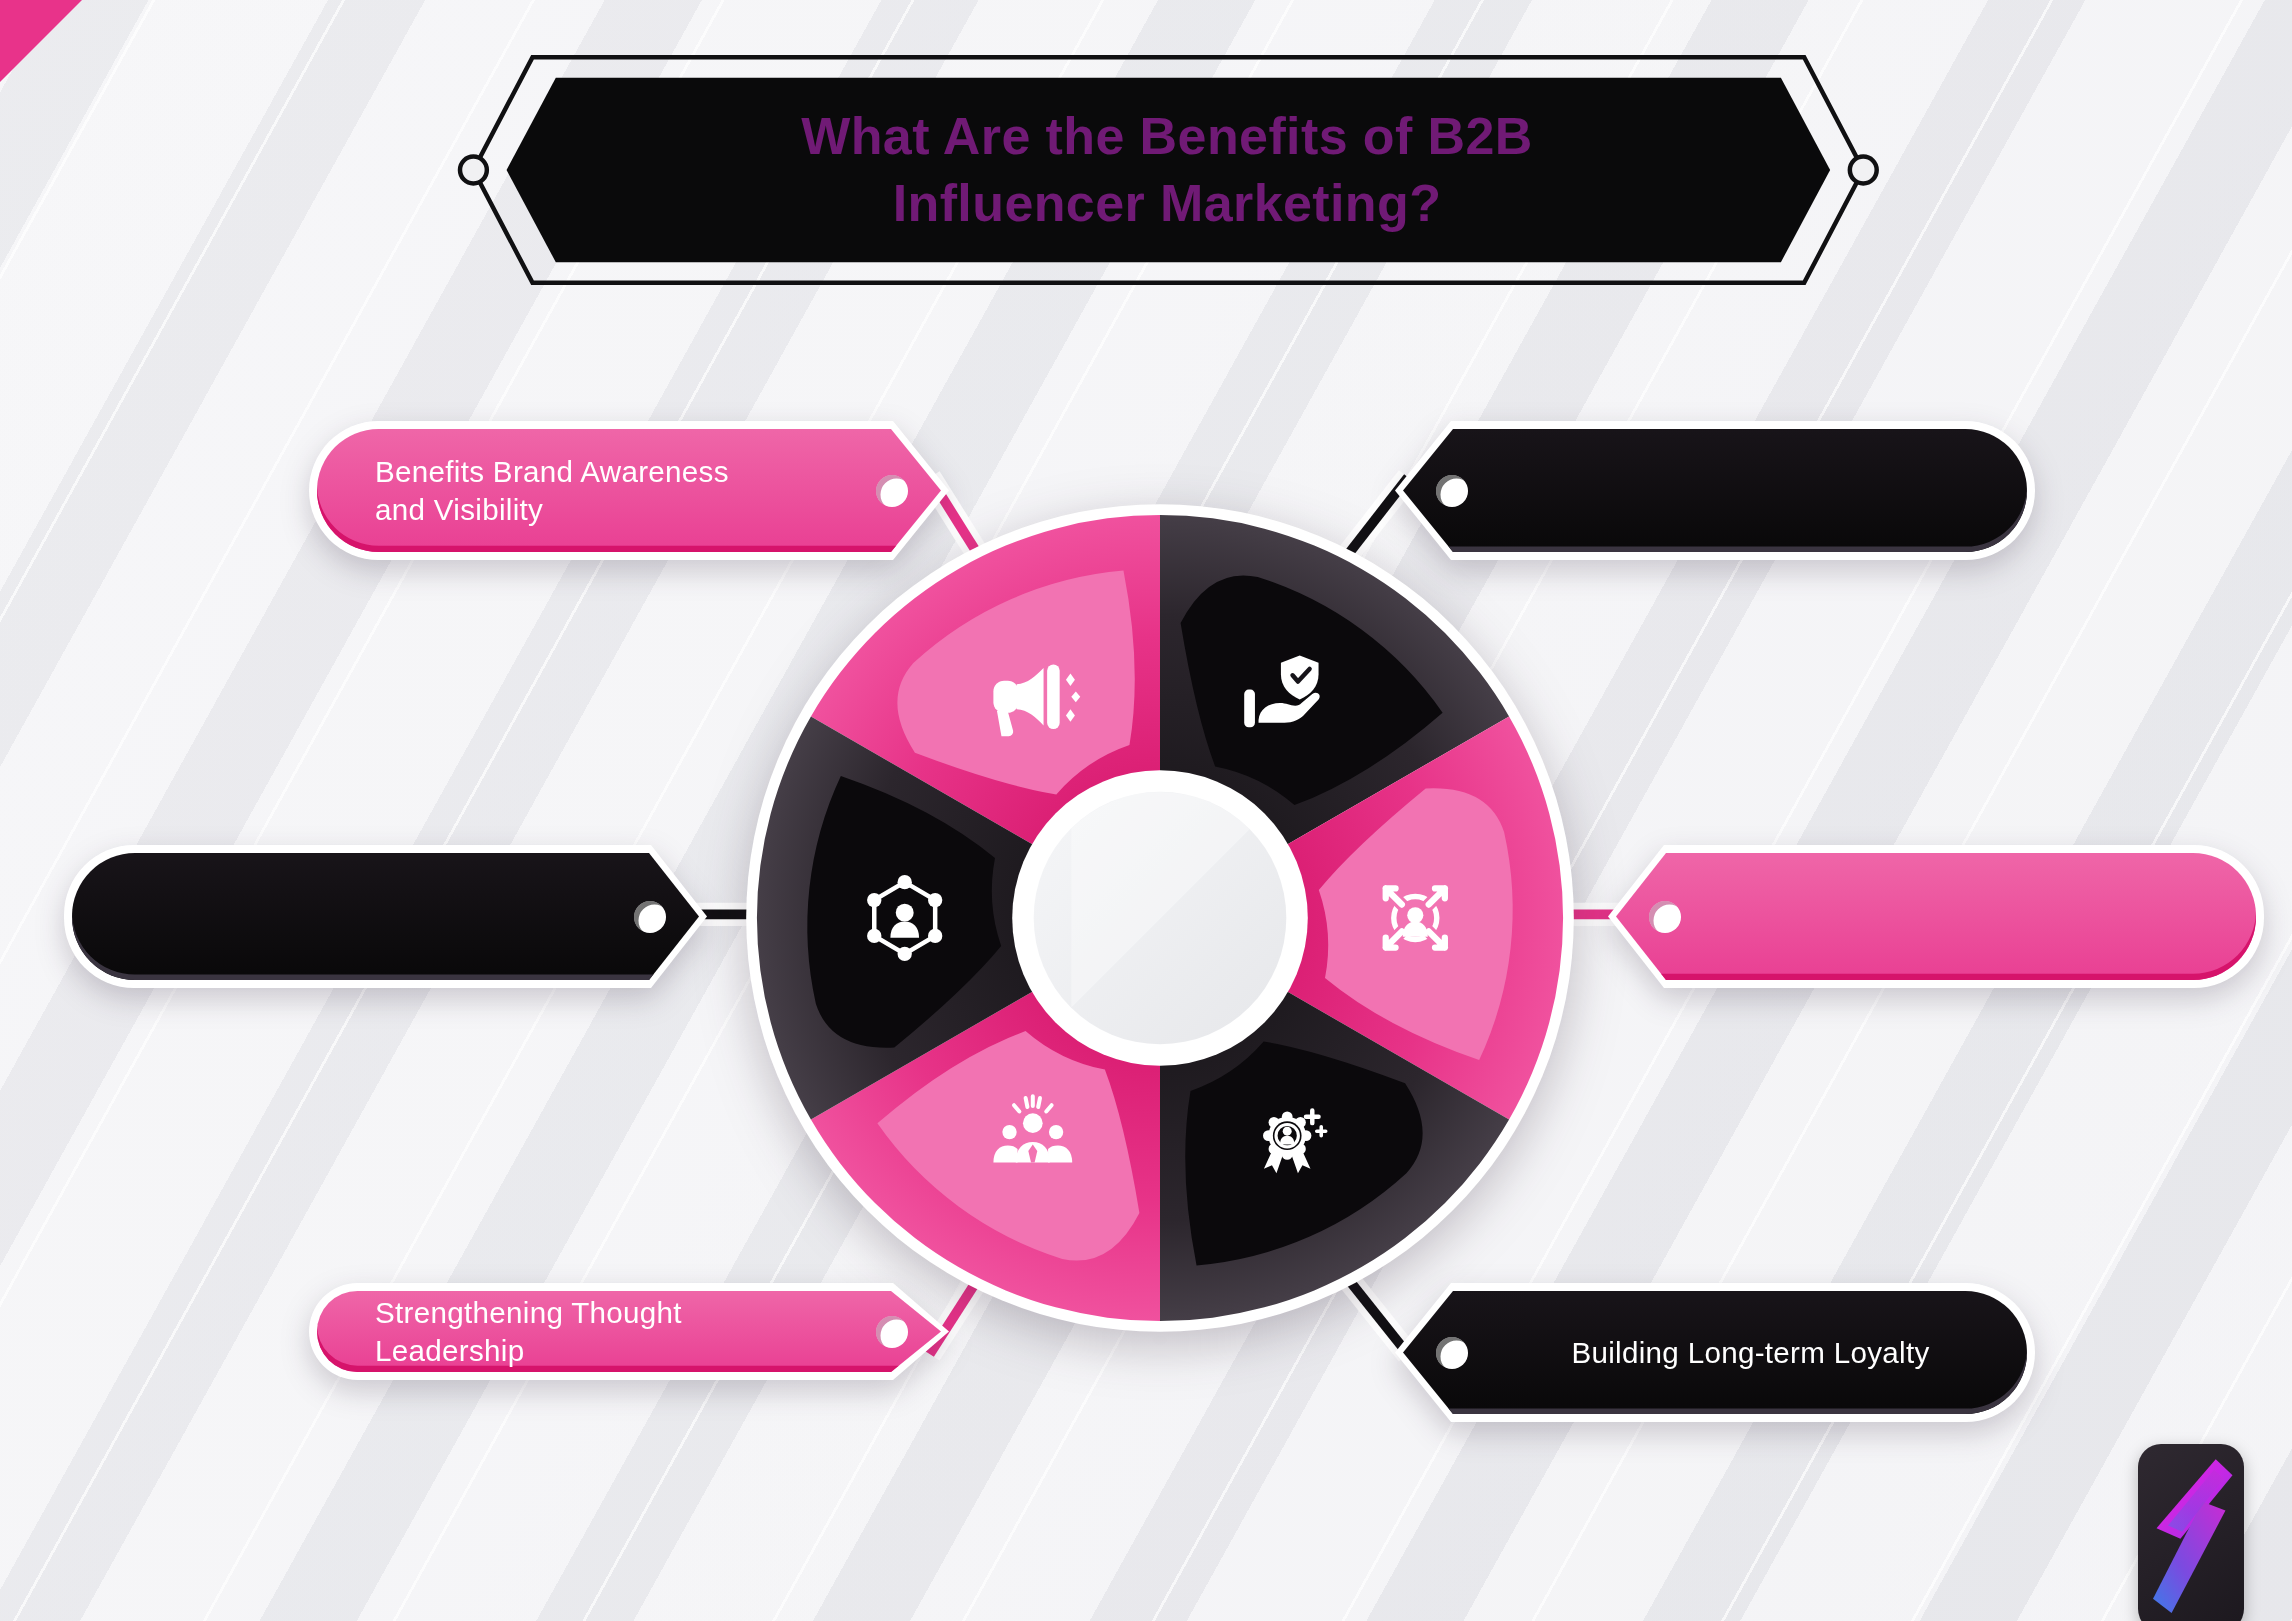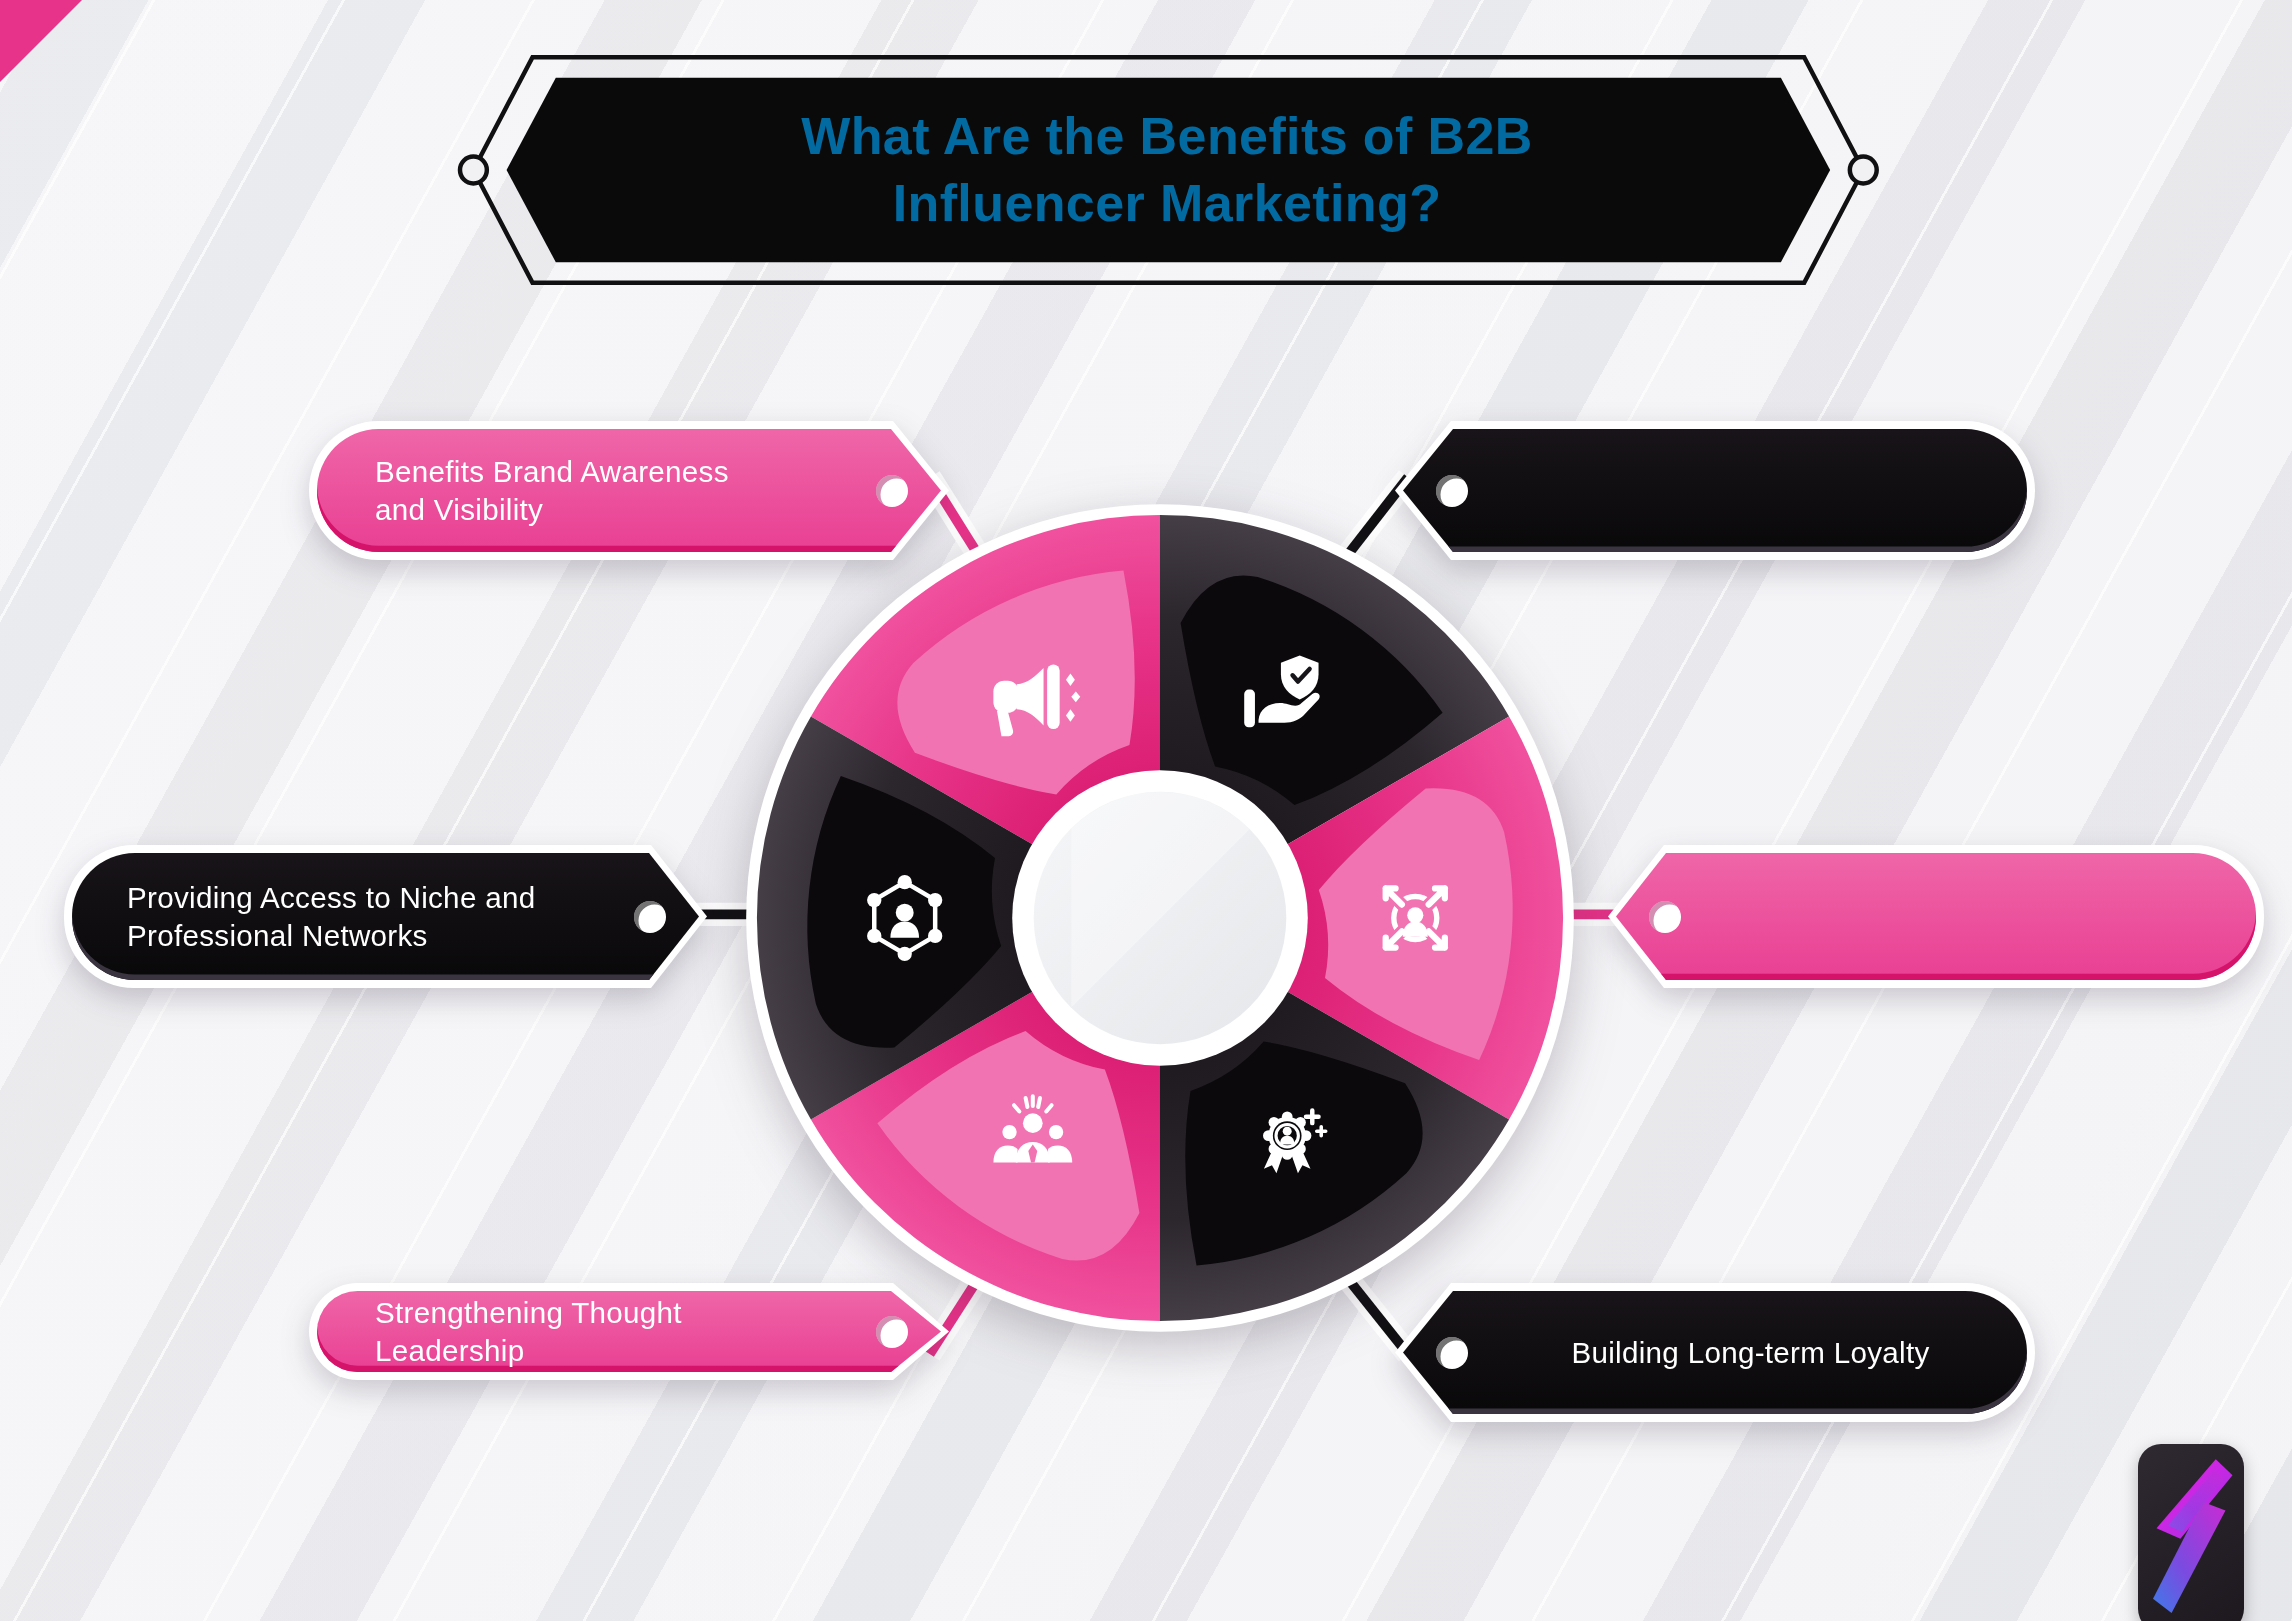--- a/index.html
+++ b/index.html
@@ -19,21 +19,21 @@
     position:absolute;left:0;top:0;width:82px;height:82px;background:#E8338A;
     clip-path:polygon(0 0,100% 0,0 100%);
   }
   
   .banner{position:absolute;left:466px;top:50px;width:1402px;height:240px;}
   .banner svg{position:absolute;inset:0;overflow:visible;}
   .banner-title{
     position:absolute;inset:0;display:flex;align-items:center;justify-content:center;
   }
   .banner-title div{
-    width:967px;text-align:center;color:#0369a1;font-size:52px;font-weight:bold;
+    width:967px;text-align:center;color:#701a75;font-size:52px;font-weight:bold;
     line-height:1.28;letter-spacing:0.4px;
   }
   
   .connectors{position:absolute;inset:0;z-index:2;}
   
   .wheel{
     position:absolute;left:739px;top:497px;width:842px;height:842px;z-index:4;
     filter:drop-shadow(0 14.3px 25px rgba(40,25,45,.25));
   }
   
@@ -250,21 +250,20 @@
   <div class="tag tag-black point-l" style="left:1395px;top:421px;width:640px;height:139px;">
     <div class="tag-outer"></div>
     <div class="tag-inner"></div>
     <div class="tag-hole"></div>
   </div>
 
   <div class="tag tag-black point-r" style="left:64px;top:845px;width:643px;height:143px;">
     <div class="tag-outer"></div>
     <div class="tag-inner"></div>
     <div class="tag-hole"></div>
-    <div class="tag-label" style="left:63px;width:466px;">Providing Access to Niche and Professional Networks</div>
   </div>
 
   <div class="tag tag-pink point-l" style="left:1608px;top:845px;width:656px;height:143px;">
     <div class="tag-outer"></div>
     <div class="tag-inner"></div>
     <div class="tag-hole"></div>
   </div>
 
   <div class="tag tag-pink point-r" style="left:309px;top:1283px;width:640px;height:97px;">
     <div class="tag-outer"></div>

